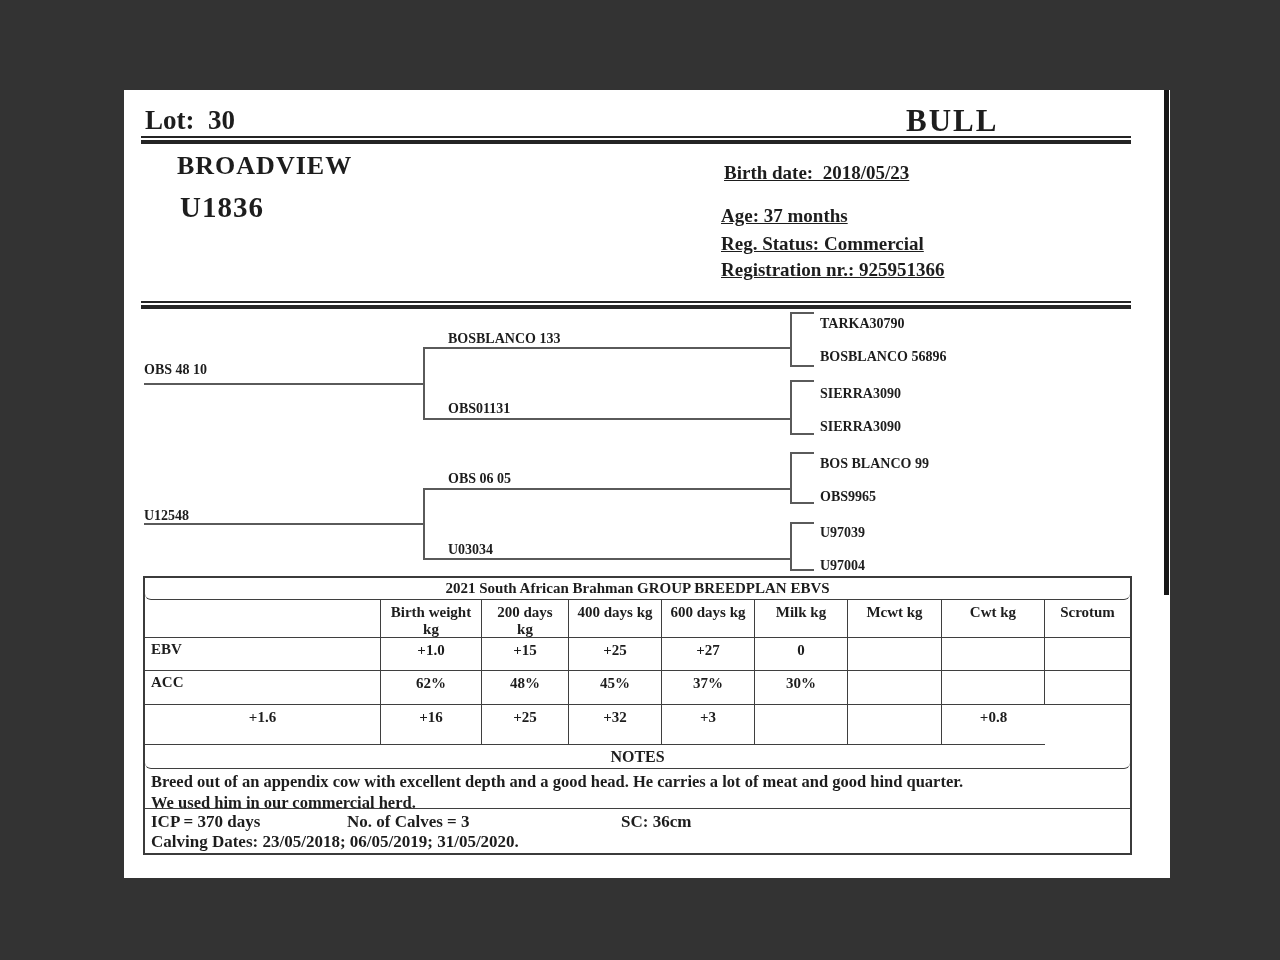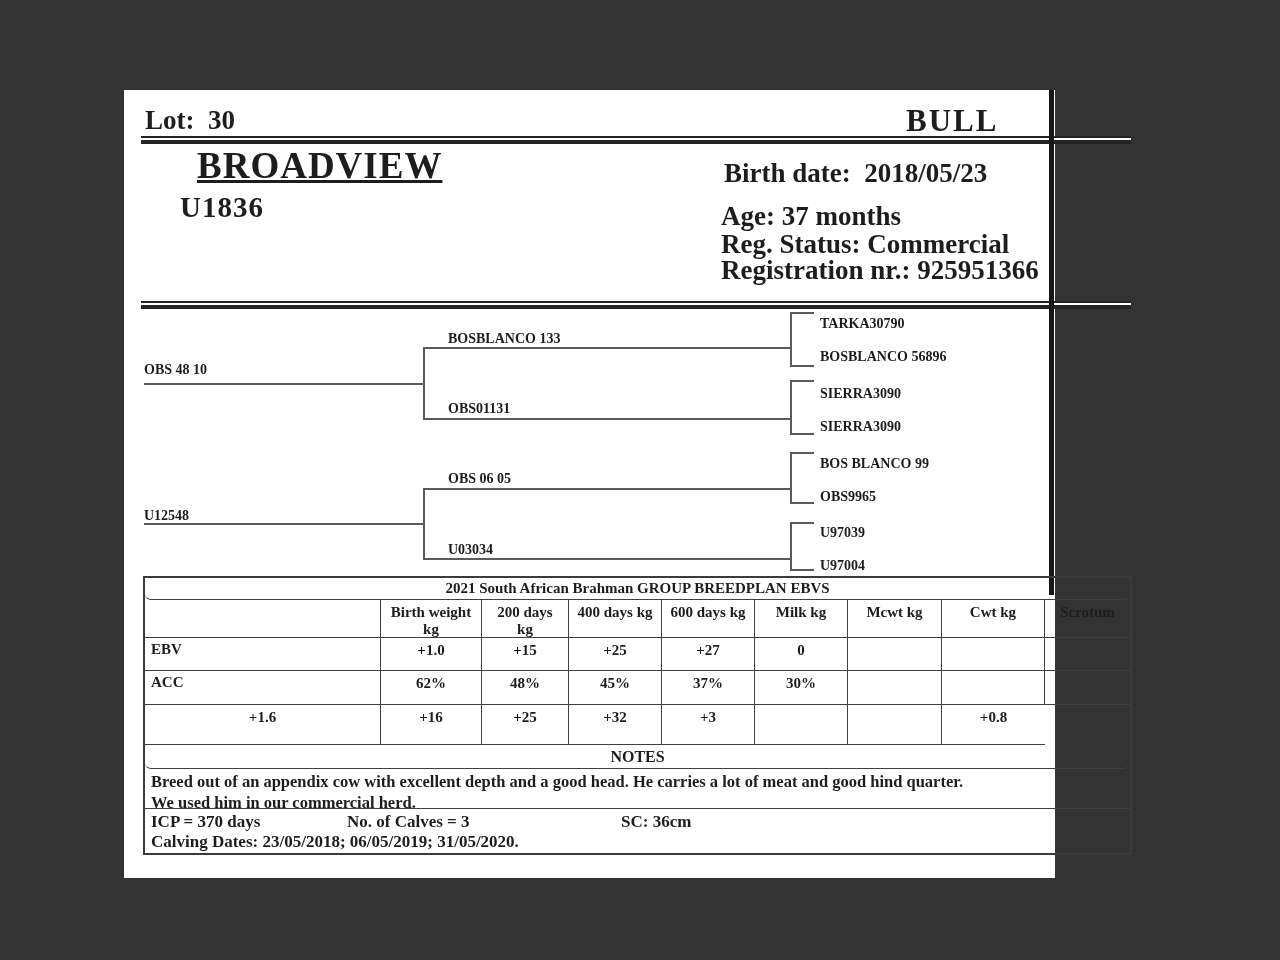--- a/index.html
+++ b/index.html
@@ -3,37 +3,37 @@
 <meta charset="utf-8">
 <style>
   html,body{margin:0;padding:0;}
   body{
     width:1280px;height:960px;position:relative;overflow:hidden;
     background:#333333;
     font-family:"Liberation Serif","DejaVu Serif",serif;
     color:#1d1d1d;
   }
   .sheet{
-    position:absolute;left:124px;top:90px;width:931px;height:788px;
+    position:absolute;left:124px;top:90px;width:1046px;height:788px;
     background:#ffffff;
   }
   .abs{position:absolute;}
   .b{font-weight:bold;}
   .pre{white-space:pre;}
 
   
   .lot{left:21px;top:16px;font-size:27px;line-height:28px;}
   .sex{left:782px;top:15px;font-size:31px;line-height:32px;letter-spacing:2px;}
   .rule{left:17px;width:990px;height:2px;background:#ffffff;
         border-top:2px solid #242424;border-bottom:4px solid #242424;}
   .rule1{top:46px;}
   .rule2{top:211px;}
-  .animal-name{left:73px;top:60px;font-size:37px;line-height:31px;letter-spacing:1px;text-decoration:underline;}
+  .animal-name{left:53px;top:60px;font-size:26px;line-height:31px;letter-spacing:1px;}
   .animal-tag{left:56px;top:102px;font-size:29px;line-height:31px;letter-spacing:1px;}
-  .meta{font-size:27px;line-height:22px;}
+  .meta{font-size:19px;line-height:22px;text-decoration:underline;}
   .meta-birth{left:600px;top:72px;}
   .meta-age{left:597px;top:115px;}
   .meta-reg{left:597px;top:143px;}
   .meta-regnr{left:597px;top:169px;}
   .edge-strip{right:1px;top:0;width:5px;height:505px;background:#161616;}
 
   
   .ped-label{font-size:14px;line-height:15px;font-weight:bold;white-space:nowrap;}
   .hline{height:2px;background:#5a5a5a;}
   .vline{width:2px;background:#5a5a5a;}

